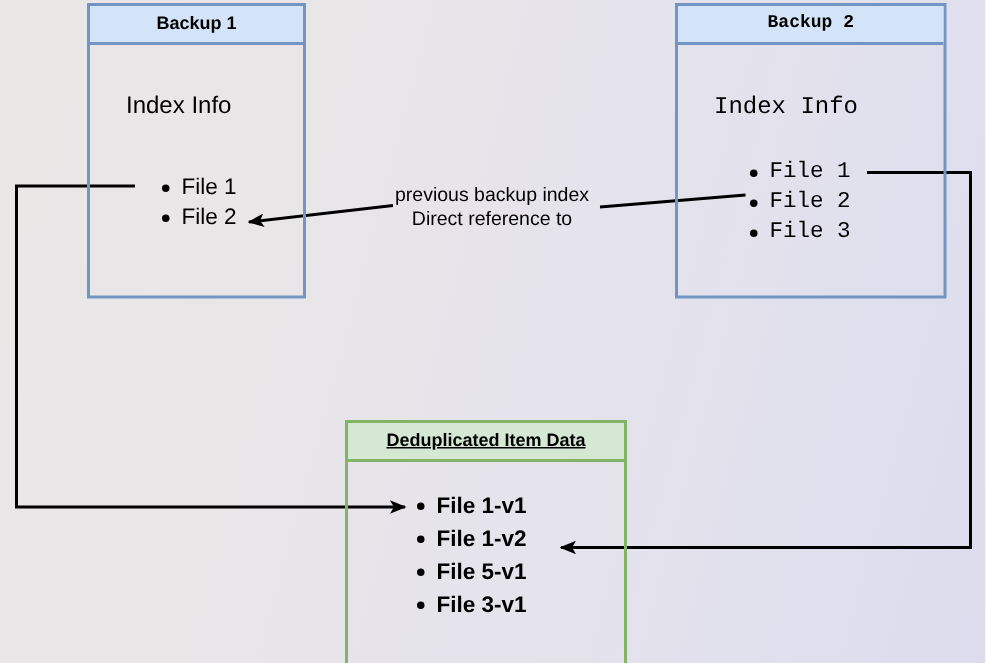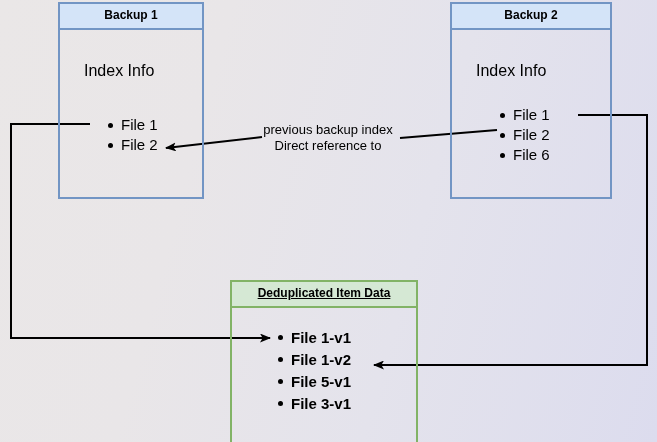--- a/index.html
+++ b/index.html
@@ -127,28 +127,28 @@
     <div class="box-header">Backup 1</div>
     <div class="box-body">
       <div class="index-label" style="left:24px; top:32px;">Index Info</div>
       <ul class="file-list" style="left:46px; top:85px;">
         <li>File 1</li>
         <li>File 2</li>
       </ul>
     </div>
   </div>
 
-  <div class="box blue" style="left:450px; top:2px; width:162px; height:197px;">
+  <div class="box blue" style="left:450px; top:2px; width:181px; height:197px;font-family:Liberation Mono, monospace;">
     <div class="box-header">Backup 2</div>
     <div class="box-body">
       <div class="index-label" style="left:24px; top:32px;">Index Info</div>
       <ul class="file-list" style="left:46px; top:75px;">
         <li>File 1</li>
         <li>File 2</li>
-        <li>File 6</li>
+        <li>File 3</li>
       </ul>
     </div>
   </div>
 
   <div class="box green" style="left:230px; top:280px; width:188px; height:166px;">
     <div class="box-header">Deduplicated Item Data</div>
     <div class="box-body">
       <ul class="file-list small" style="left:44px; top:19px;">
         <li>File 1-v1</li>
         <li>File 1-v2</li>

